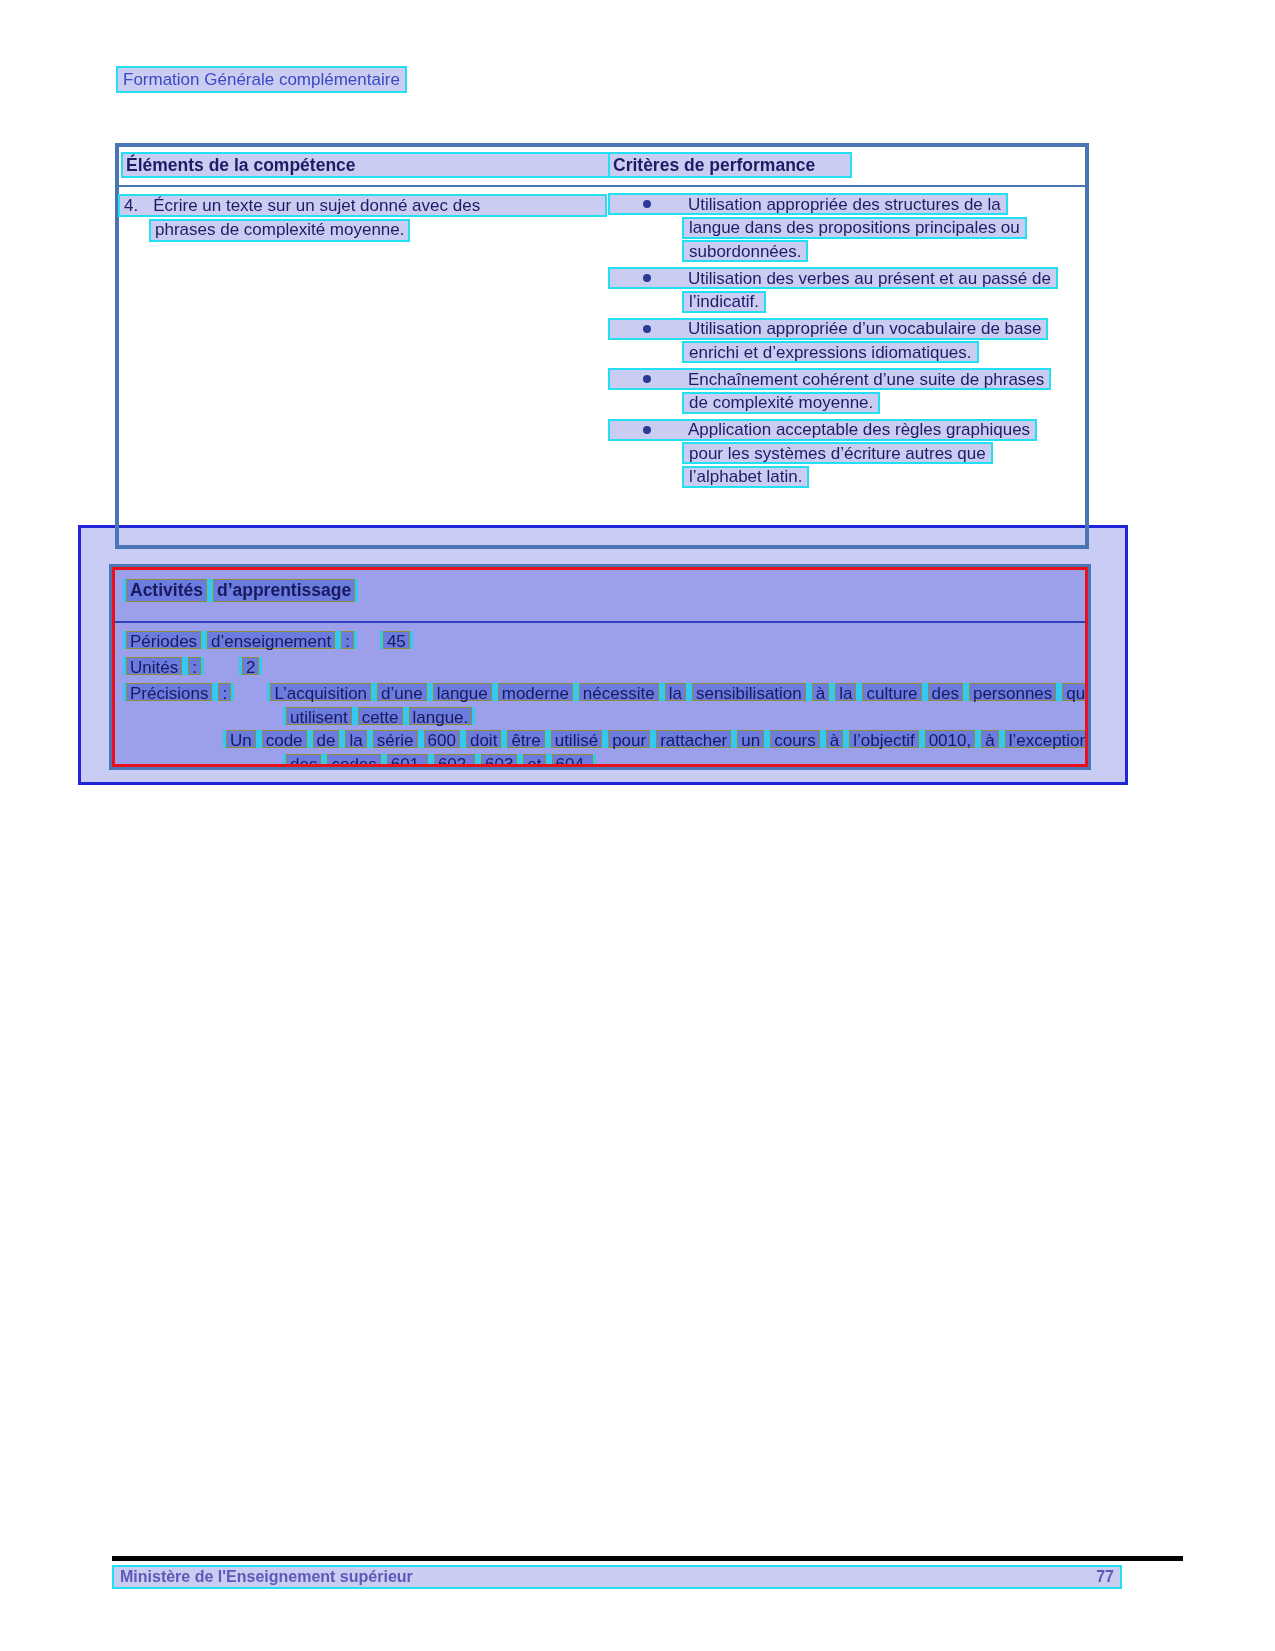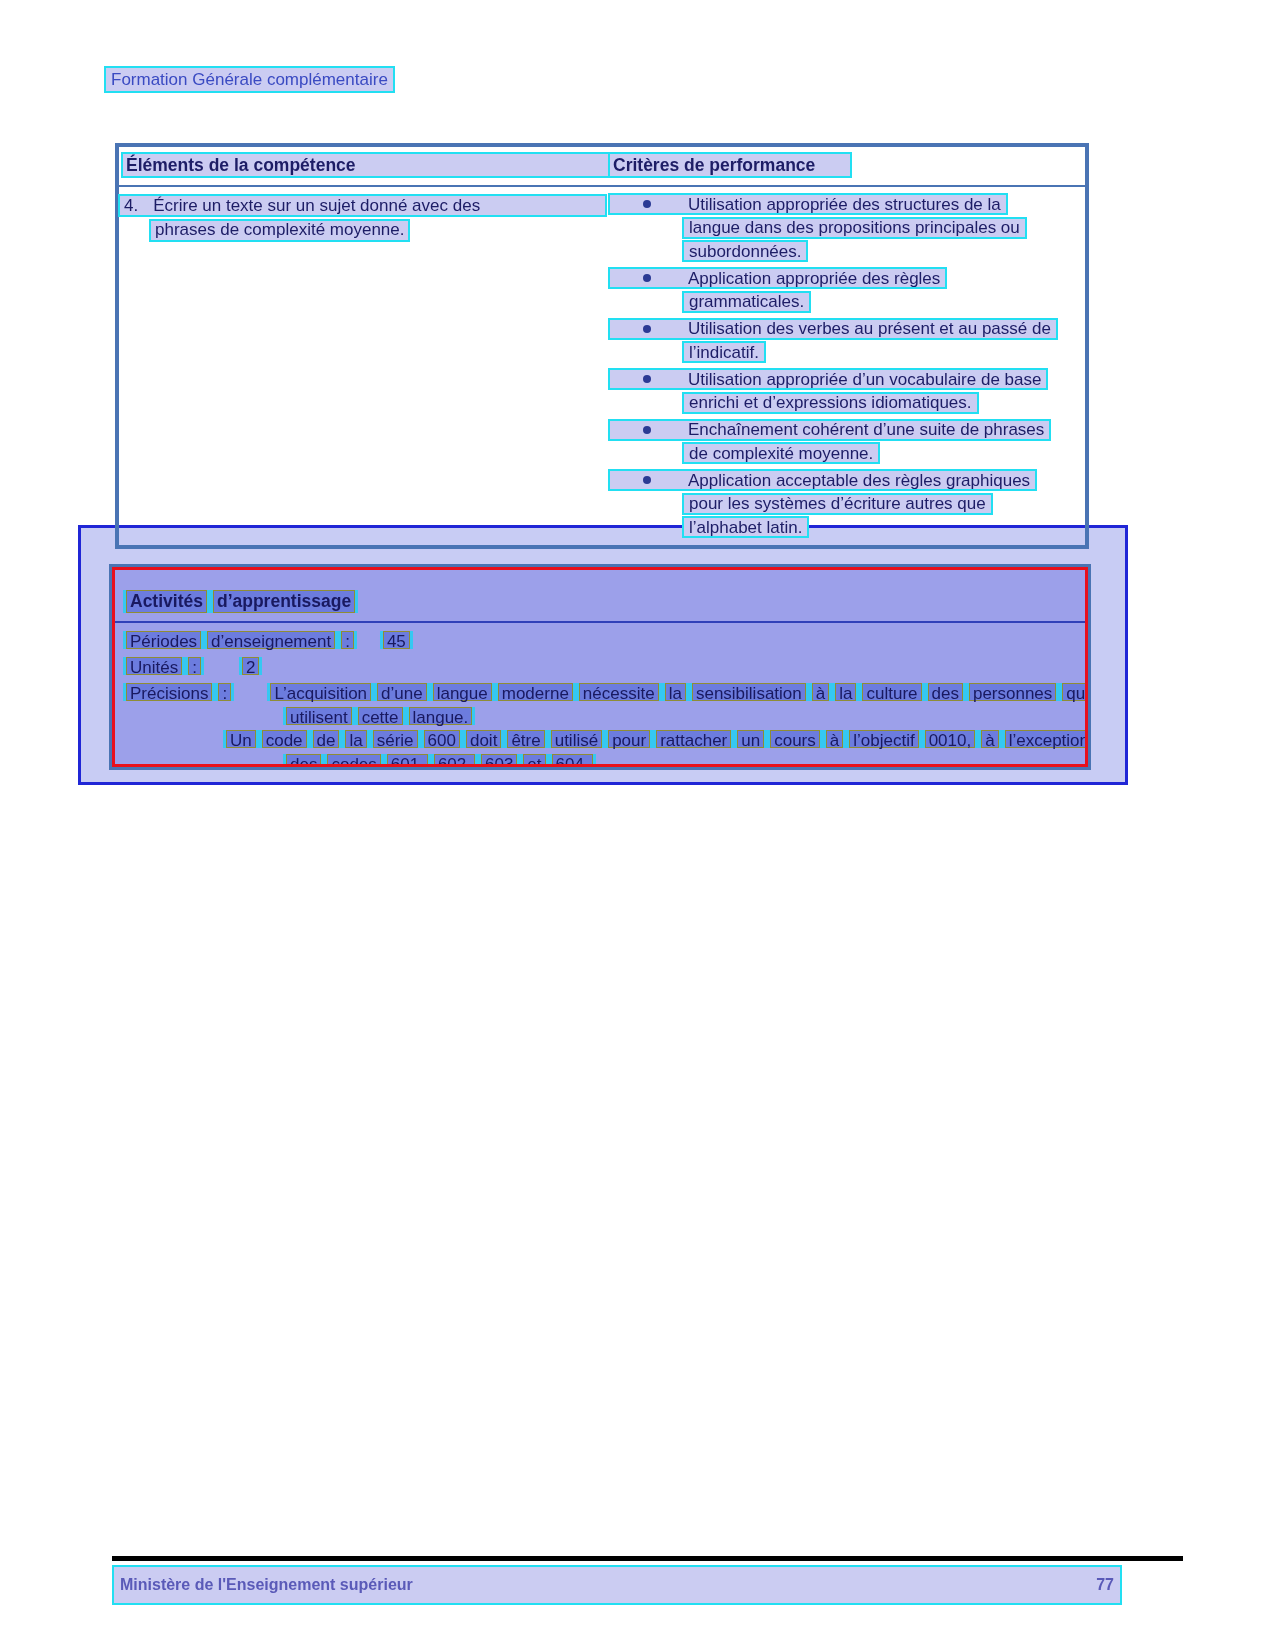--- a/index.html
+++ b/index.html
@@ -18,21 +18,21 @@
     --footer_text:#5a5ab8;
     --separator_blue:#3040b8;
     --bullet_blue:#2b3a94;
   }
   html,body{margin:0;padding:0;background:#fff;}
   .page{position:relative;width:1275px;height:1651px;background:#fff;overflow:hidden;
         font-family:"Liberation Sans",sans-serif;color:var(--text_navy);}
   .hl{background:var(--highlight_fill);border:2px solid var(--highlight_border);box-sizing:border-box;}
 
   
-  #page-hdr{position:absolute;left:104px;top:66px;height:27px;padding:0 5px;
+  #page-hdr{position:absolute;left:116px;top:66px;height:27px;padding:0 5px;
             font-size:17px;line-height:23px;color:var(--header_blue);white-space:nowrap;}
 
   
   #table-bg{position:absolute;left:115px;top:143px;width:974px;height:382px;background:#fff;}
 
   
   #outer-box{position:absolute;left:78px;top:525px;width:1050px;height:260px;box-sizing:border-box;
              border:3px solid var(--outer_box_border);background:var(--outer_box_fill);}
 
   
@@ -68,37 +68,37 @@
   #activities-box{position:absolute;left:112px;top:567px;width:976px;height:200px;box-sizing:border-box;
                   border:3px solid var(--activities_border_red);
                   box-shadow:0 0 0 3px var(--table_border);
                   background:var(--activities_box_fill);
                   padding:9px 8px 0 8px;overflow:hidden;}
   .wline{display:inline-flex;vertical-align:top;}
   .wb{display:inline-block;background:var(--word_box_fill);border:1px solid var(--word_box_border);
       color:#191960;padding:0 3px;margin:0 3px;height:18px;line-height:20px;box-sizing:border-box;
       font-size:17px;white-space:pre;
       box-shadow:3px 0 0 0 var(--word_gap_cyan),-3px 0 0 0 var(--word_gap_cyan);}
-  #act-title{height:34px;align-items:flex-end;}
+  #act-title{height:34px;}
   #act-title .wb{font-weight:bold;font-size:17.5px;height:23px;line-height:21px;}
   .act-sep{border:none;height:2px;background:var(--separator_blue);
            margin:8px 0 8px -8px;width:calc(100% + 16px);}
   .act-row{height:22px;margin-bottom:4px;white-space:nowrap;}
   .act-row[data-row="0"] .value{margin-left:26px;}
   .act-row[data-row="1"] .value{margin-left:38px;}
   .prec{display:flex;margin-top:0;gap:30px;}
   .prec-left{width:130px;flex:none;}
   .prec-right{flex:1;max-width:813px;}
   .prec-line{height:22px;margin-bottom:1.5px;white-space:nowrap;}
   .prec-line .wline{width:100%;}
   .prec-line.just .wline{display:flex;justify-content:flex-end;}
 
   
   #footer-rule{position:absolute;left:112px;top:1556px;width:1071px;height:5px;background:#000;}
-  #footer-bar{position:absolute;left:112px;top:1565px;width:1010px;height:40px;
+  #footer-bar{position:absolute;left:112px;top:1565px;width:1010px;height:24px;
               display:flex;justify-content:space-between;align-items:center;padding:0 6px;
               font-size:16px;font-weight:bold;color:var(--footer_text);}
   .page-num{}
 </style>
 </head>
 <body>
 
 <div class="page">
 
   <div id="page-hdr" class="hl">
@@ -134,29 +134,20 @@
       <div class="crit-item">
         <div class="crit-line first"><span class="hl">
             <span class="bullet"></span>
             <span>Utilisation appropriée des structures de la</span>
           </span></div>
         <div class="crit-line cont"><span class="hl">
             <span>langue dans des propositions principales ou</span>
           </span></div>
         <div class="crit-line cont"><span class="hl">
             <span>subordonnées.</span>
-          </span></div>
-      </div>
-      <div class="crit-item">
-        <div class="crit-line first"><span class="hl">
-            <span class="bullet"></span>
-            <span>Application appropriée des règles</span>
-          </span></div>
-        <div class="crit-line cont"><span class="hl">
-            <span>grammaticales.</span>
           </span></div>
       </div>
       <div class="crit-item">
         <div class="crit-line first"><span class="hl">
             <span class="bullet"></span>
             <span>Utilisation des verbes au présent et au passé de</span>
           </span></div>
         <div class="crit-line cont"><span class="hl">
             <span>l’indicatif.</span>
           </span></div>

